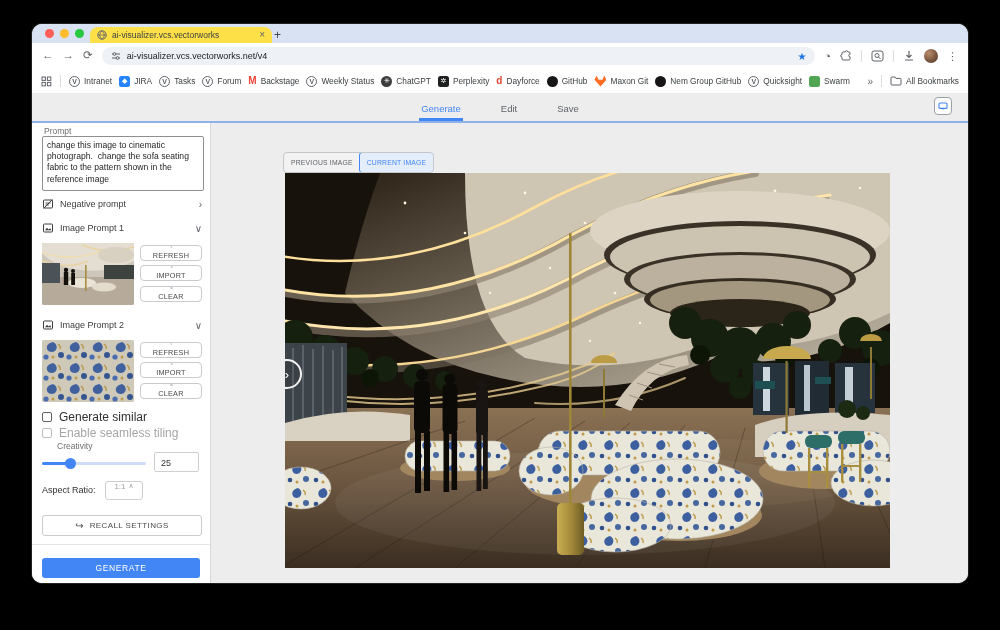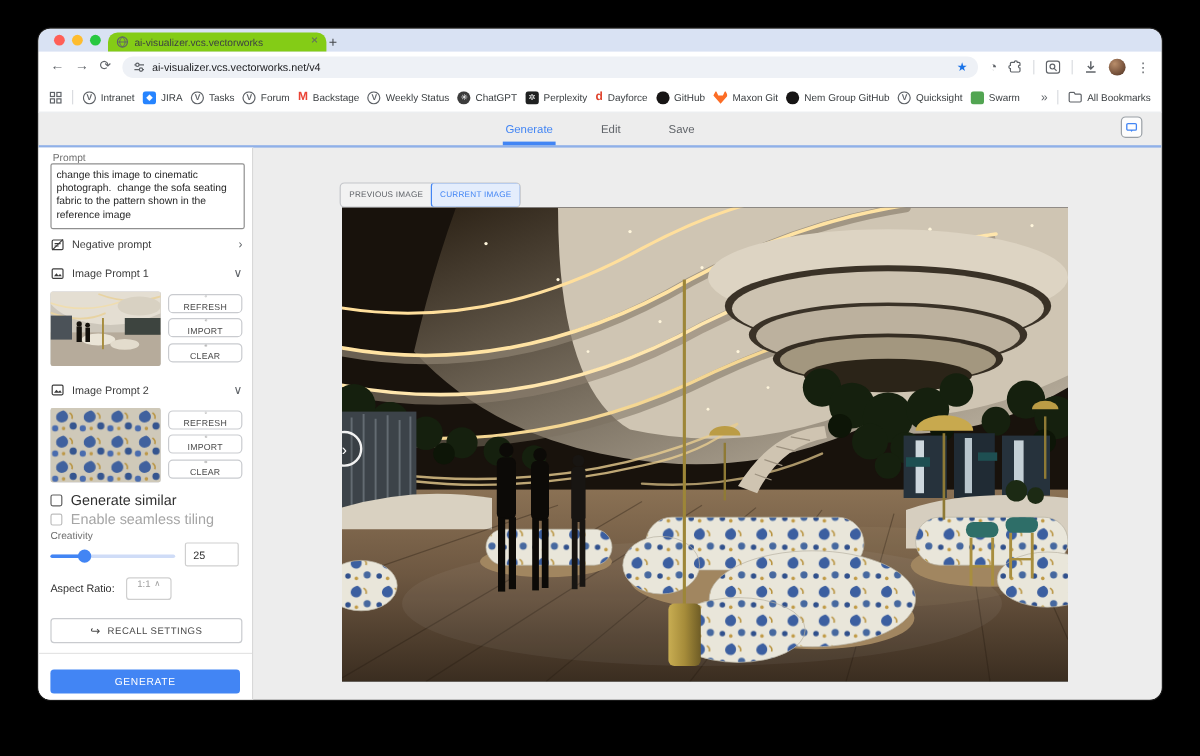--- a/index.html
+++ b/index.html
@@ -3,21 +3,21 @@
 <meta charset="utf-8">
 <style>
   html,body{margin:0;padding:0;background:#000;width:1000px;height:630px;overflow:hidden;
     font-family:"Liberation Sans",sans-serif;-webkit-font-smoothing:antialiased;}
   .win{position:absolute;left:32px;top:24px;width:936px;height:559px;border-radius:10px;
     overflow:hidden;background:#fff;box-shadow:0 0 0 1px #222;}
   
   .tabstrip{height:19px;background:#d9e2f3;position:relative;}
   .lights{position:absolute;left:13px;top:5px;display:flex;gap:6px;}
   .light{width:9px;height:9px;border-radius:50%;}
-  .chrome-tab{position:absolute;left:58px;top:3px;width:168px;height:16px;background:#84cc16;
+  .chrome-tab{position:absolute;left:58px;top:3px;width:168px;height:16px;background:#fde047;
     border-radius:8px 8px 0 0;display:flex;align-items:center;gap:5px;padding:0 7px;}
   .chrome-tab .title{font-size:8.5px;color:#3c4043;white-space:nowrap;overflow:hidden;
     text-overflow:ellipsis;flex:1;}
   .tab-close{font-size:10px;color:#5f6368;cursor:default;line-height:1;}
   .newtab{position:absolute;left:242px;top:3px;font-size:12px;color:#44474b;line-height:16px;}
   
   .toolbar{height:26px;background:#fff;display:flex;align-items:center;gap:9px;padding:0 10px;}
   .navic{font-size:11.5px;color:#5f6368;line-height:1;}
   .urlbar{flex:1;height:18px;background:#eef1f6;border-radius:9px;display:flex;
     align-items:center;gap:6px;padding:0 9px;}
@@ -371,21 +371,21 @@
 
       <div class="cbrow" style="top:288px">
         <span class="cbox"></span>
         <span class="t">Generate similar</span>
       </div>
       <div class="cbrow dis" style="top:304px">
         <span class="cbox"></span>
         <span class="t">Enable seamless tiling</span>
       </div>
 
-      <span class="slabel" style="left:10px;top:318px">Creativity</span>
+      <span class="slabel" style="left:25px;top:318px">Creativity</span>
       <div class="slider-track">
         <div class="slider-fill"></div>
         <div class="slider-thumb"></div>
       </div>
       <div class="valbox">25</div>
 
       <span class="aspect-lbl">Aspect Ratio:</span>
       <div class="aspect-dd">
         <span class="v">1:1</span>
         <span class="c">∧</span>

